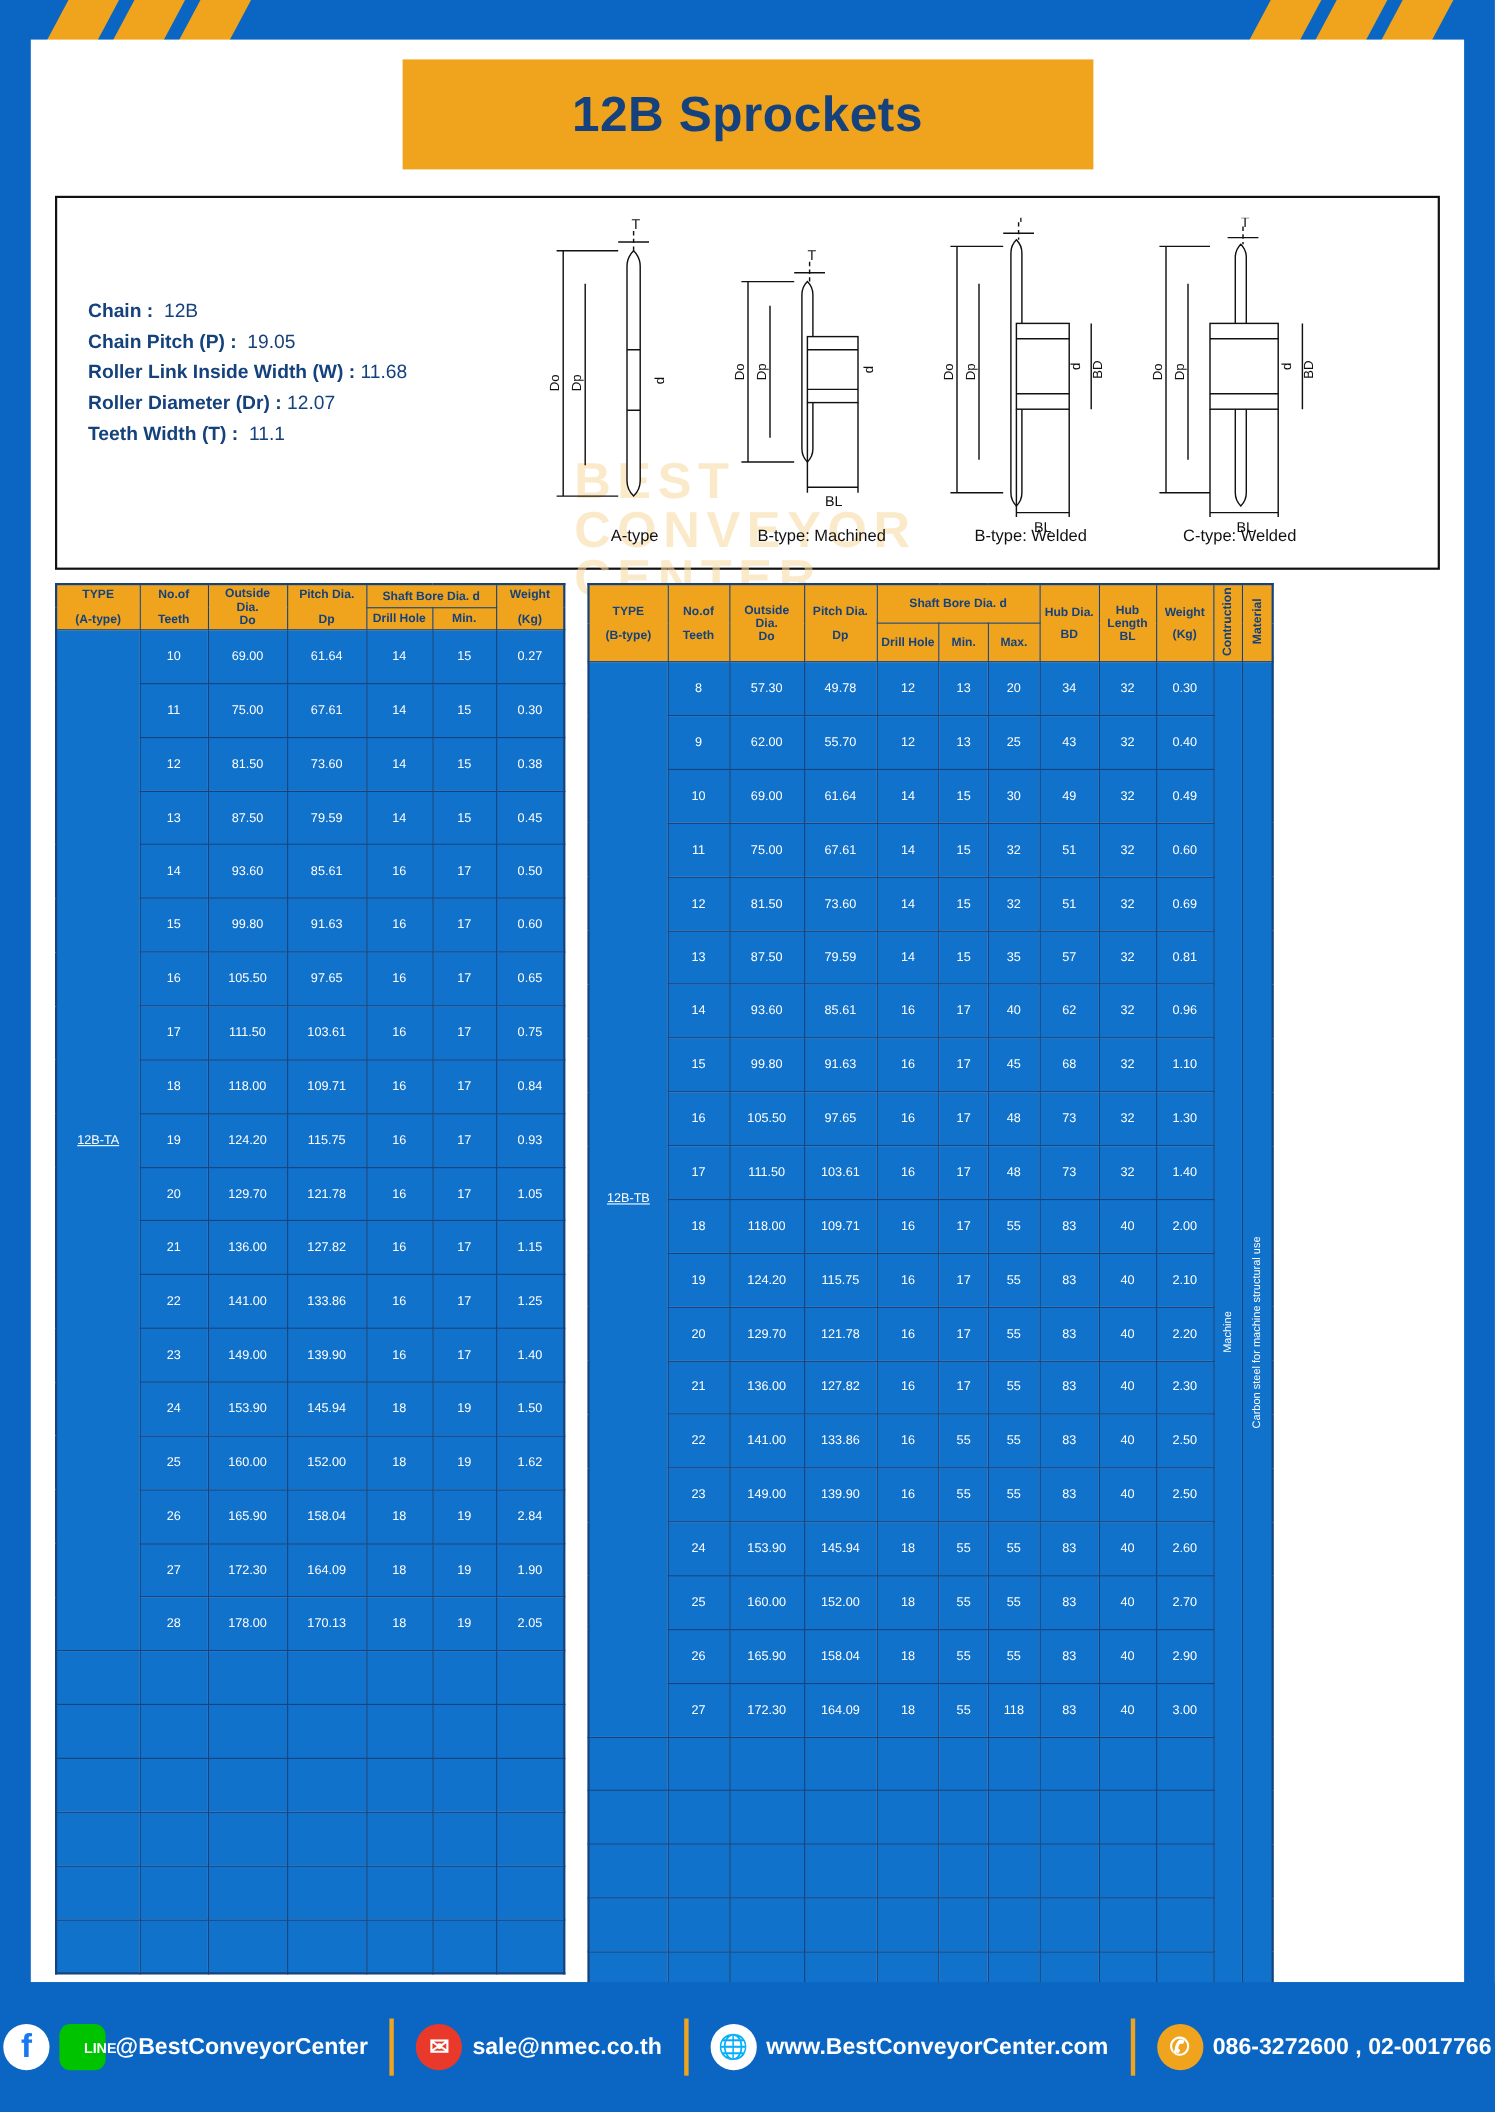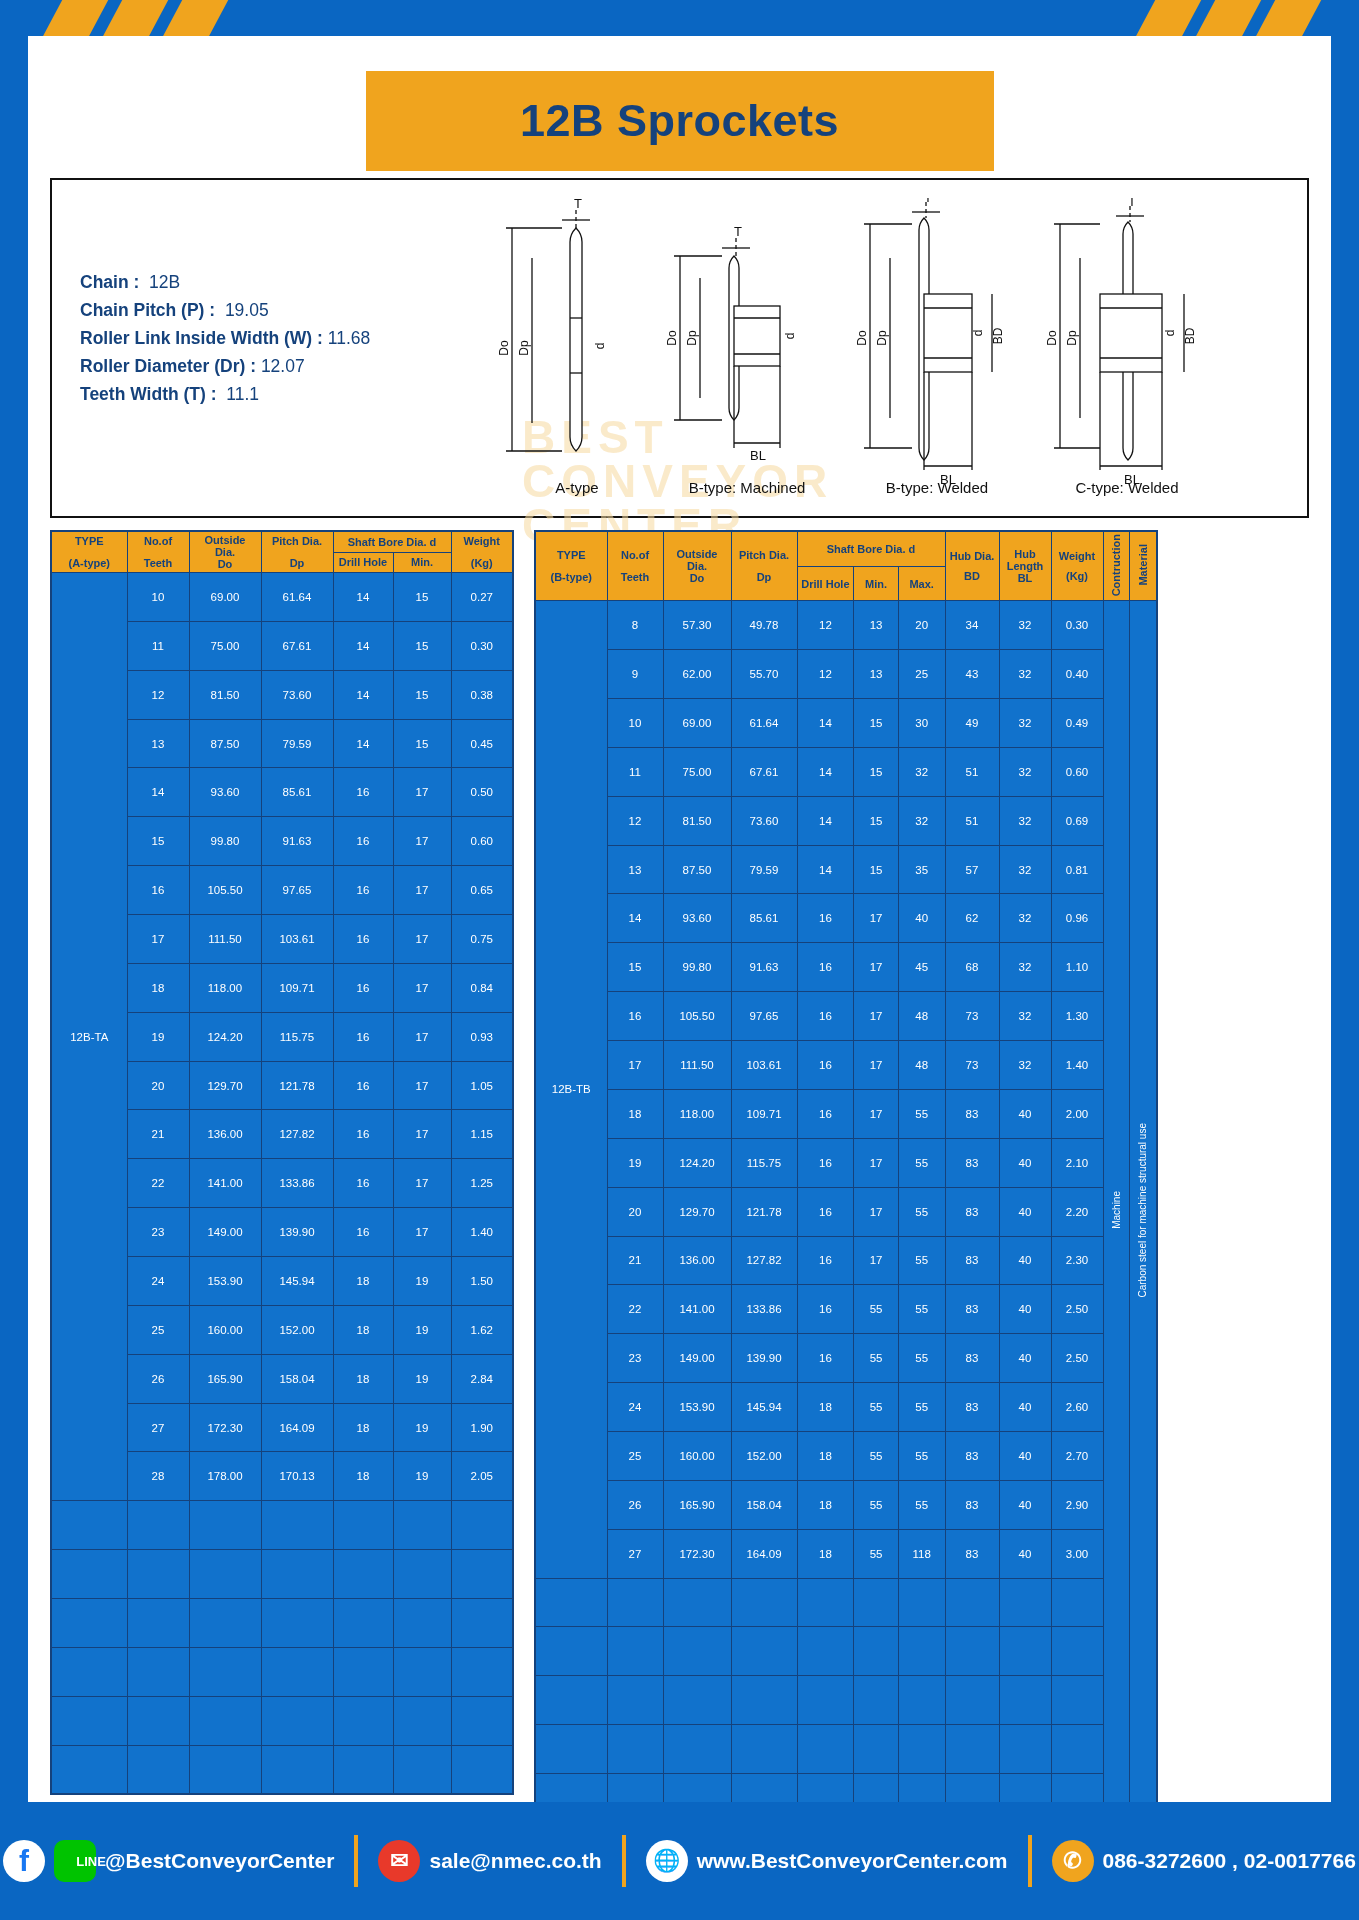--- a/index.html
+++ b/index.html
@@ -18,21 +18,21 @@
     transform:skewX(-28deg);
   }
   .page {
     position:absolute;
     left:28px; top:36px; right:28px; bottom:118px;
     background:#ffffff;
   }
   
   .title-band {
     position:absolute; left:50%; transform:translateX(-50%);
-    top:35px; width:628px; height:100px;
+    top:18px; width:628px; height:100px;
     background:#f0a41e;
     display:flex; align-items:center; justify-content:center;
   }
   .title-band h1 {
     margin:0; font-size:45px; font-weight:bold; color:#15427c;
     letter-spacing:.5px;
   }
   
   .specbox {
     position:absolute; left:22px; right:22px; top:142px; height:340px;
@@ -67,21 +67,21 @@
     border:1px solid #15427c; padding:2px 1px; font-size:11px;
   }
   .tbl td {
     background:#1172cc; border:1px solid #15427c;
     text-align:center; height:26px; padding:0 2px; font-size:11.5px;
     color:#fff;
   }
   .tbl td.empty { height:26px; }
   .vert { writing-mode:vertical-rl; transform:rotate(180deg); white-space:nowrap; font-size:10px; }
   .vert-h { writing-mode:vertical-rl; transform:rotate(180deg); }
-  .typecell { font-size:12px; }
+  .typecell { font-size:12px;text-decoration:underline; }
   
   .footer {
     position:absolute; left:0; right:0; bottom:0; height:118px;
     background:#0a66c2; color:#fff;
     display:flex; align-items:center; justify-content:center; gap:10px;
   }
   .fitem { display:flex; align-items:center; gap:9px; font-size:21px; font-weight:bold; }
   .fsep { width:4px; height:52px; background:#f0a41e; margin:0 10px; }
   .circ {
     width:42px; height:42px; border-radius:50%;

